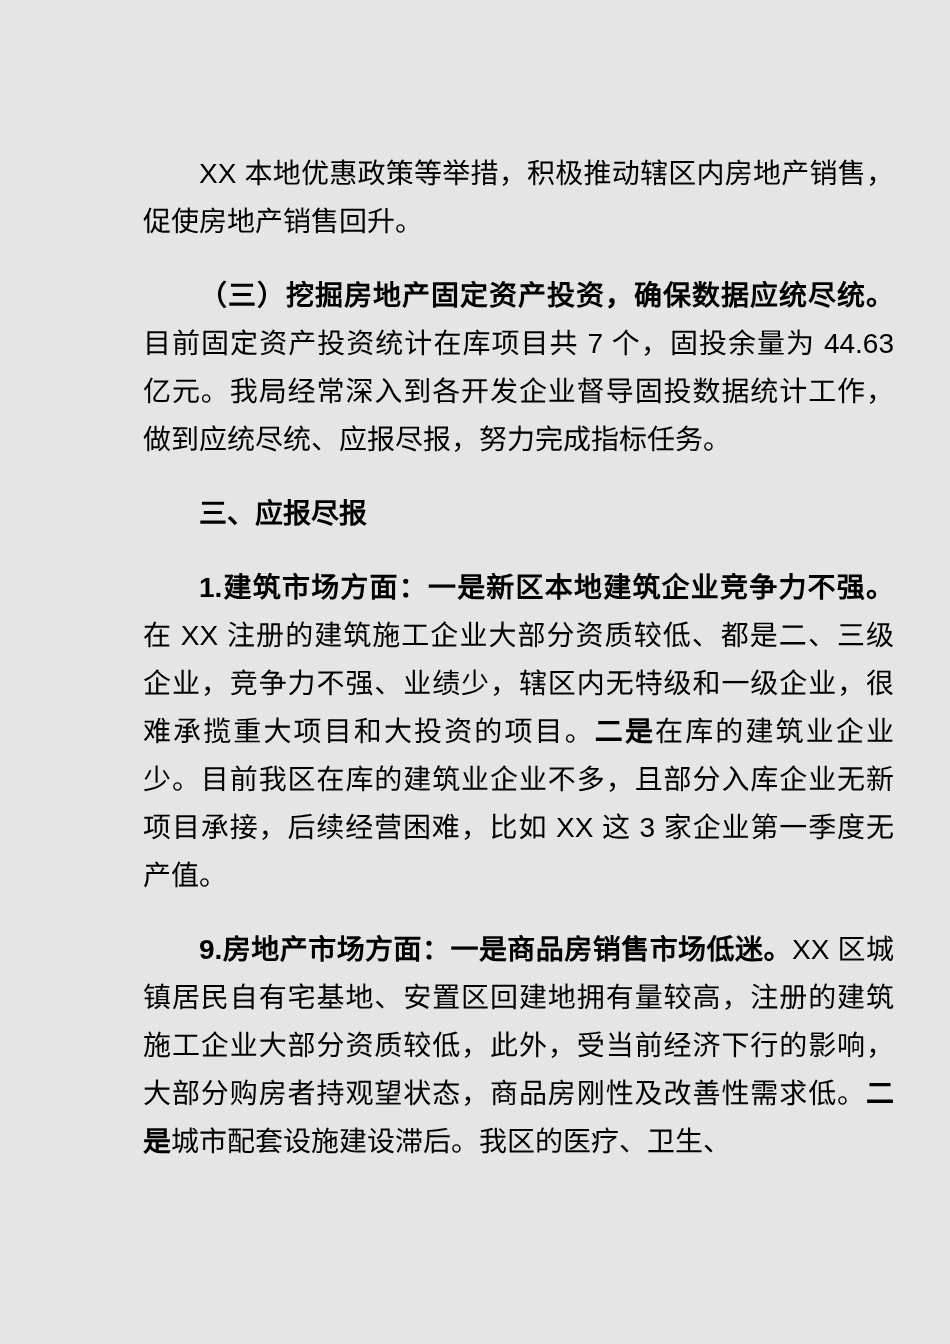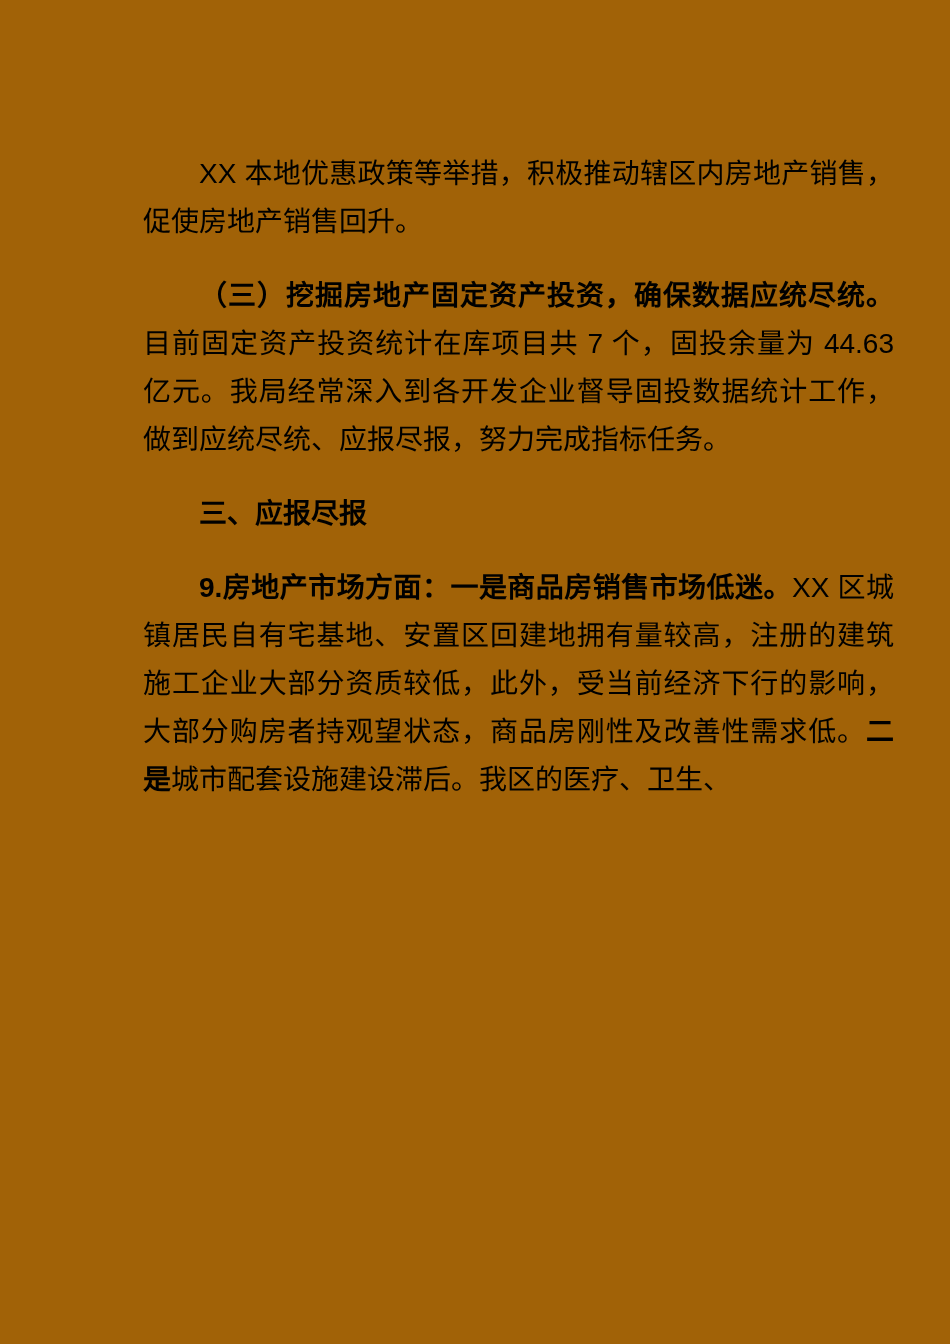--- a/index.html
+++ b/index.html
@@ -6,21 +6,21 @@
   html, body {
     margin: 0;
     padding: 0;
     background: #ffffff;
   }
   .page {
     position: relative;
     width: 950px;
     height: 1344px;
     margin: 0;
-    background: #a16207;
+    background: #e5e5e5;
     box-sizing: border-box;
     padding: 150px 56px 0 143px;
     overflow: hidden;
     font-family: "Liberation Sans", "DejaVu Sans", sans-serif;
     font-size: 28px;
     line-height: 48px;
     color: #000000;
     text-align: justify;
   }
   .para {
@@ -42,16 +42,17 @@
 <body>
 
 <div class="page">
 
   <p class="para"><span>XX 本地优惠政策等举措，积极推动辖区内房地产销售，促使房地产销售回升。</span></p>
 
   <p class="para"><span class="b">（三）挖掘房地产固定资产投资，确保数据应统尽统。</span><span>目前固定资产投资统计在库项目共 7 个，固投余量为 44.63 亿元。我局经常深入到各开发企业督导固投数据统计工作，做到应统尽统、应报尽报，努力完成指标任务。</span></p>
 
   <p class="para heading"><span class="b">三、应报尽报</span></p>
 
+  <p class="para"><span class="b">1.建筑市场方面：一是新区本地建筑企业竞争力不强。</span><span>在 XX 注册的建筑施工企业大部分资质较低、都是二、三级企业，竞争力不强、业绩少，辖区内无特级和一级企业，很难承揽重大项目和大投资的项目。</span><span class="b">二是</span><span>在库的建筑业企业少。目前我区在库的建筑业企业不多，且部分入库企业无新项目承接，后续经营困难，比如 XX 这 3 家企业第一季度无产值。</span></p>
 
   <p class="para"><span class="b">9.房地产市场方面：一是商品房销售市场低迷。</span><span>XX 区城镇居民自有宅基地、安置区回建地拥有量较高，注册的建筑施工企业大部分资质较低，此外，受当前经济下行的影响，大部分购房者持观望状态，商品房刚性及改善性需求低。</span><span class="b">二是</span><span>城市配套设施建设滞后。我区的医疗、卫生、</span></p>
 
 </div>
 
 </body></html>

